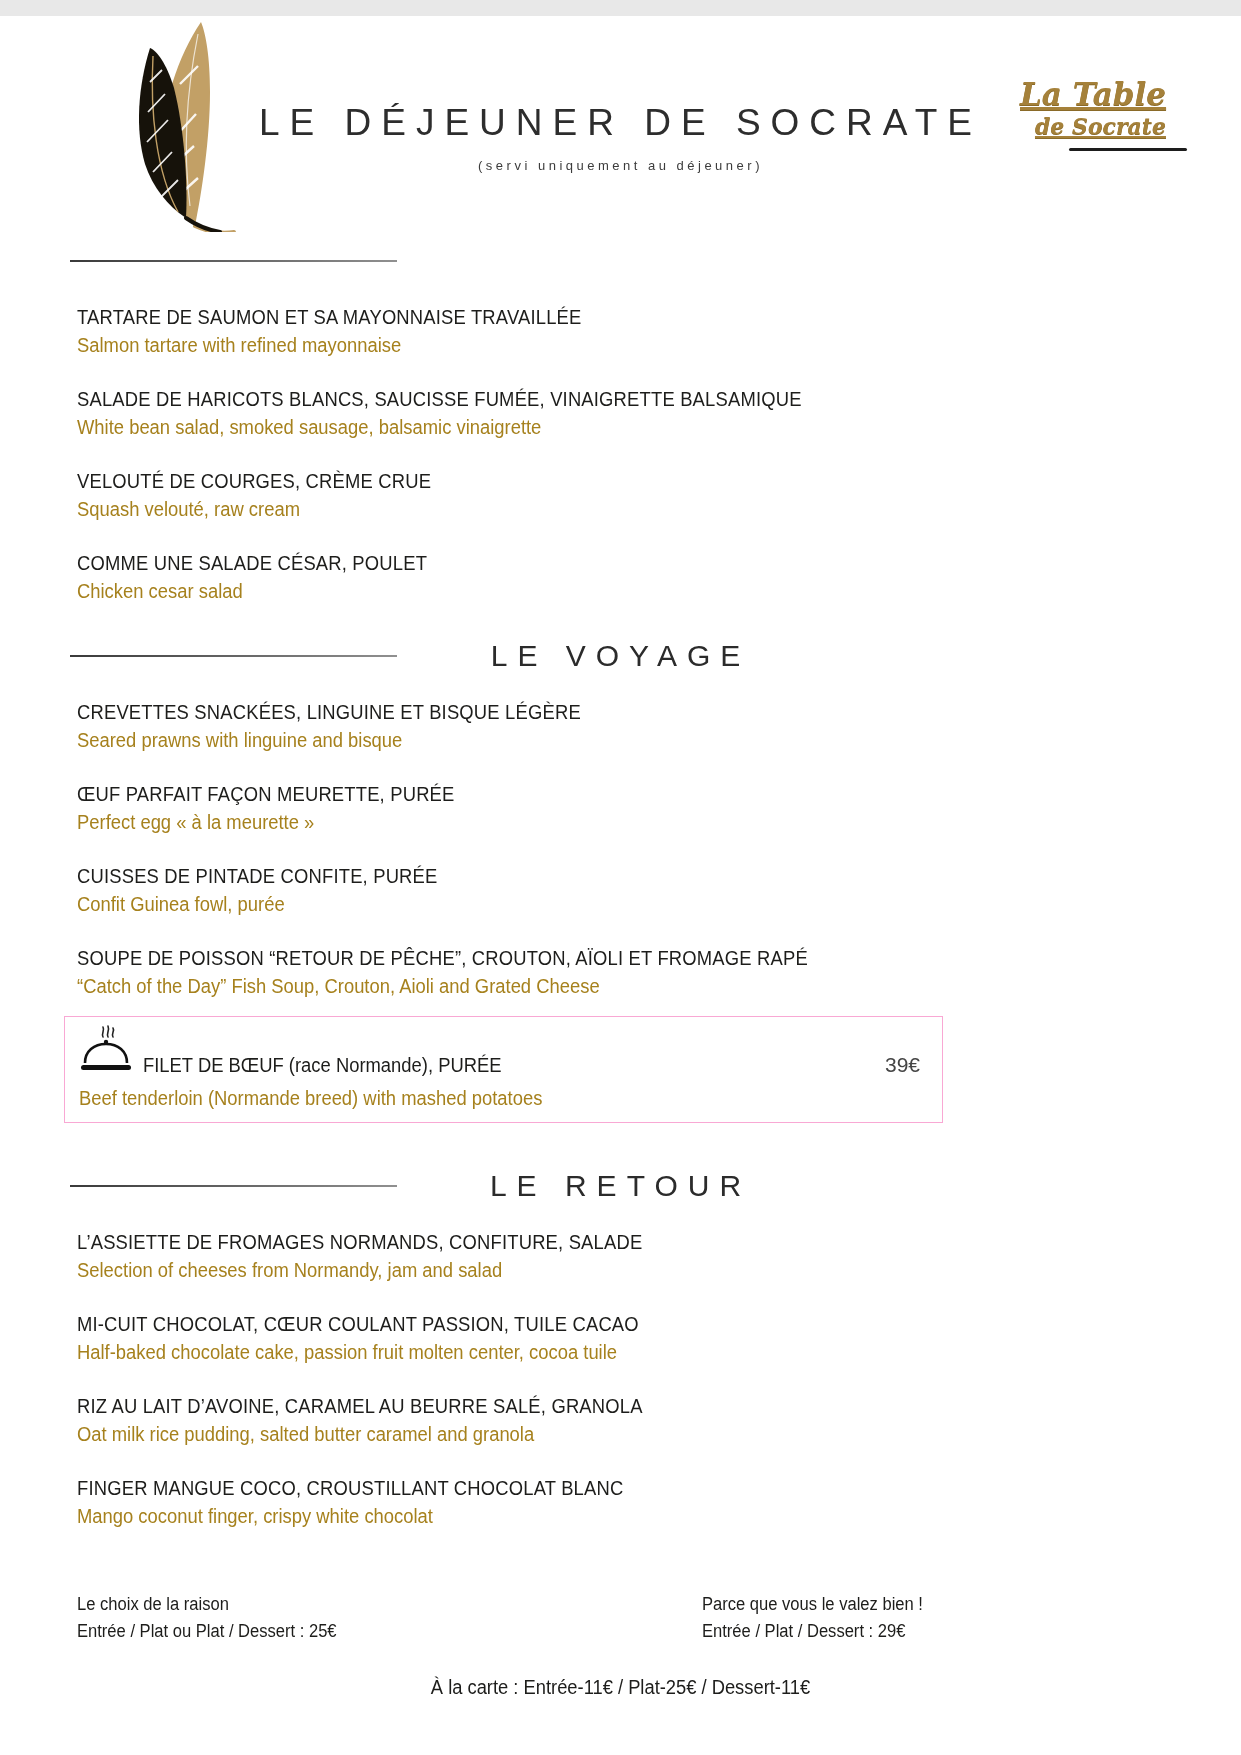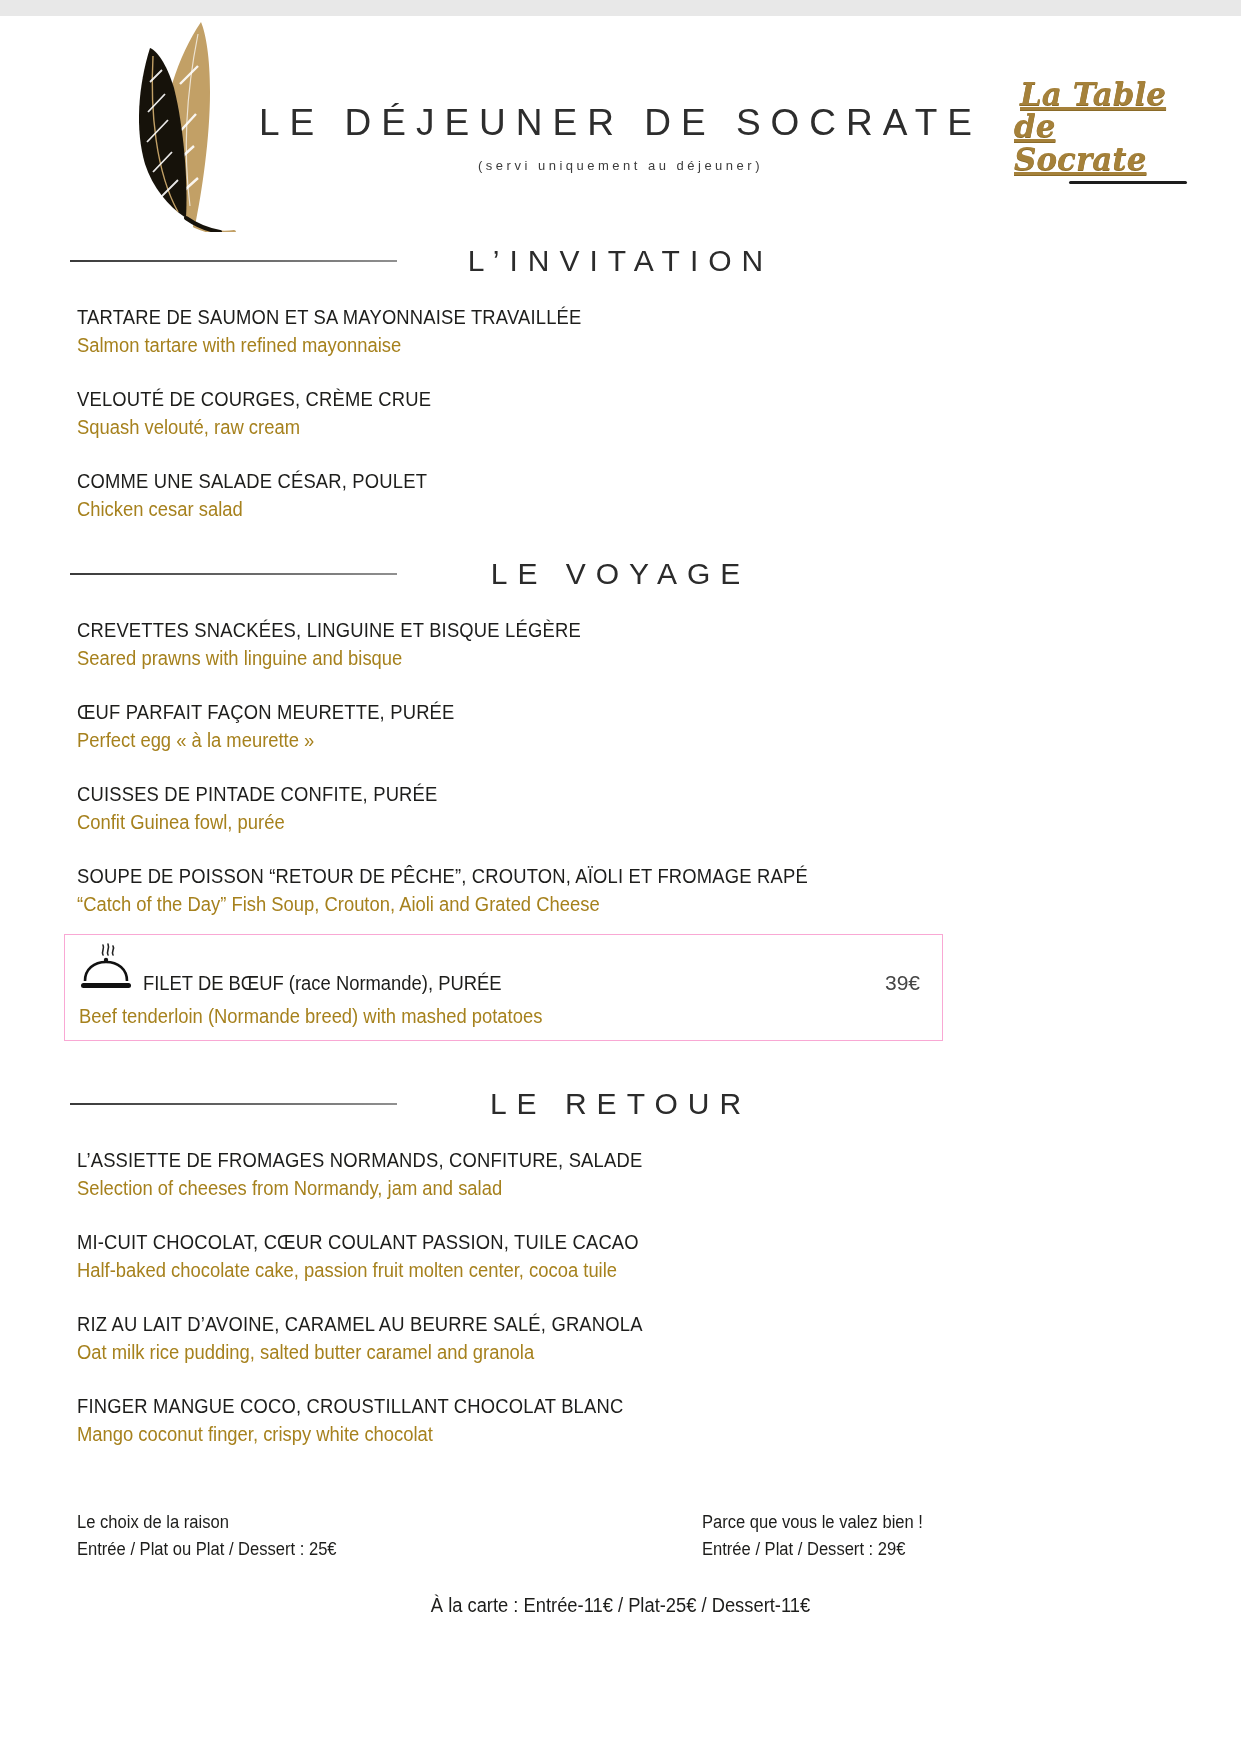--- a/index.html
+++ b/index.html
@@ -11,21 +11,21 @@
   
   .page-header { position:absolute; top:0; left:0; width:100%; height:230px; }
   .feather { position:absolute; left:98px; top:4px; }
   .title-wrap { position:absolute; top:88px; left:0; width:100%; text-align:center; }
   .menu-title { font-size:37px; font-weight:400; letter-spacing:10px; color:#2d2d2d; line-height:1; }
   .menu-subtitle { margin-top:17px; font-size:13px; letter-spacing:3.5px; color:#3c3c3c; }
   .brand { position:absolute; top:62px; left:1014px; width:175px;
            font-family:"DejaVu Serif", serif; font-style:italic; font-weight:bold;
            color:#a5813a; text-shadow:0 1px 0 #8a6a28;text-decoration:underline; }
   .brand-l1 { font-size:31px; line-height:32px; text-align:left; padding-left:6px; }
-  .brand-l2 { font-size:31px; line-height:33px; text-align:left; padding-right:2px; }
+  .brand-l2 { font-size:22px; line-height:33px; text-align:center; padding-right:2px; }
   .brand-rule { width:118px; height:3px; background:#1d1d1d; border-radius:2px; margin:5px 2px 0 auto; }
   
   .content { position:relative; padding:0 77px; }
   .section-header { position:relative; height:40px; text-align:center; }
   .section-title { margin:0; font-size:30px; font-weight:400; letter-spacing:10px;
                    color:#2b2b2b; line-height:40px; display:inline-block; }
   .rule { position:absolute; left:-7px; top:19px; width:327px; height:2px;
           background:linear-gradient(to right,#3a3a3a,#909090); }
   .sec-1 { margin-top:225px; }
   .sec-2 { margin-top:32px; }
@@ -84,26 +84,29 @@
       <div class="brand-l2">de Socrate</div>
       <div class="brand-rule"></div>
     </div>
   </div>
 
   <div class="content">
 
     <section class="menu-section sec-1">
       <div class="section-header">
         <span class="rule"></span>
-        <h2 class="section-title">L’INVITATION</h2>
       </div>
       <div class="items">
         <div class="menu-item">
           <div class="item-name cond">TARTARE DE SAUMON ET SA MAYONNAISE TRAVAILLÉE</div>
           <div class="item-desc cond">Salmon tartare with refined mayonnaise</div>
+        </div>
+        <div class="menu-item">
+          <div class="item-name cond">SALADE DE HARICOTS BLANCS, SAUCISSE FUMÉE, VINAIGRETTE BALSAMIQUE</div>
+          <div class="item-desc cond">White bean salad, smoked sausage, balsamic vinaigrette</div>
         </div>
         <div class="menu-item">
           <div class="item-name cond">VELOUTÉ DE COURGES, CRÈME CRUE</div>
           <div class="item-desc cond">Squash velouté, raw cream</div>
         </div>
         <div class="menu-item">
           <div class="item-name cond">COMME UNE SALADE CÉSAR, POULET</div>
           <div class="item-desc cond">Chicken cesar salad</div>
         </div>
       </div>

